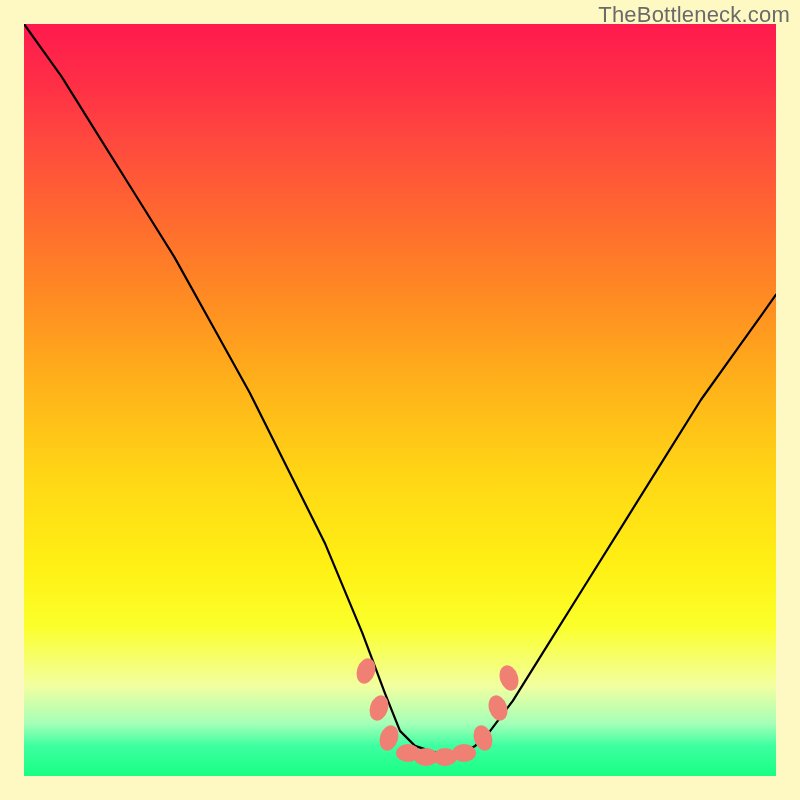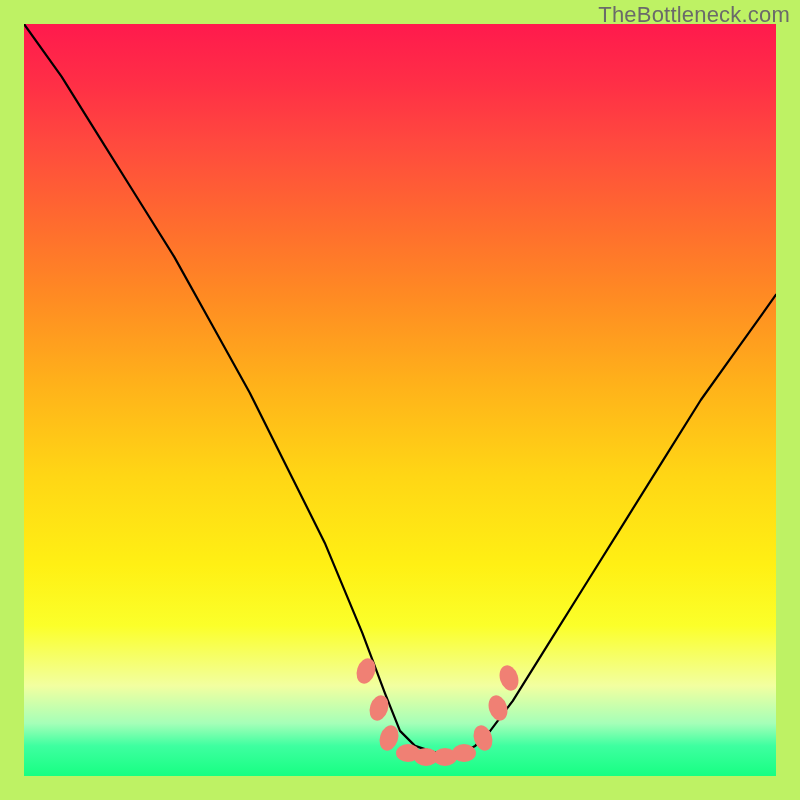--- a/index.html
+++ b/index.html
@@ -8,21 +8,21 @@
     width: 800px;
     height: 800px;
     background: #000;
     overflow: hidden;
     font-family: Arial, Helvetica, sans-serif;
   }
   .frame {
     position: relative;
     width: 800px;
     height: 800px;
-    background: #bef264;
+    background: #fef9c3;
   }
   .plot-area {
     position: absolute;
     left: 24px;
     top: 24px;
     width: 752px;
     height: 752px;
     overflow: hidden;
   }
   .gradient-bg {

